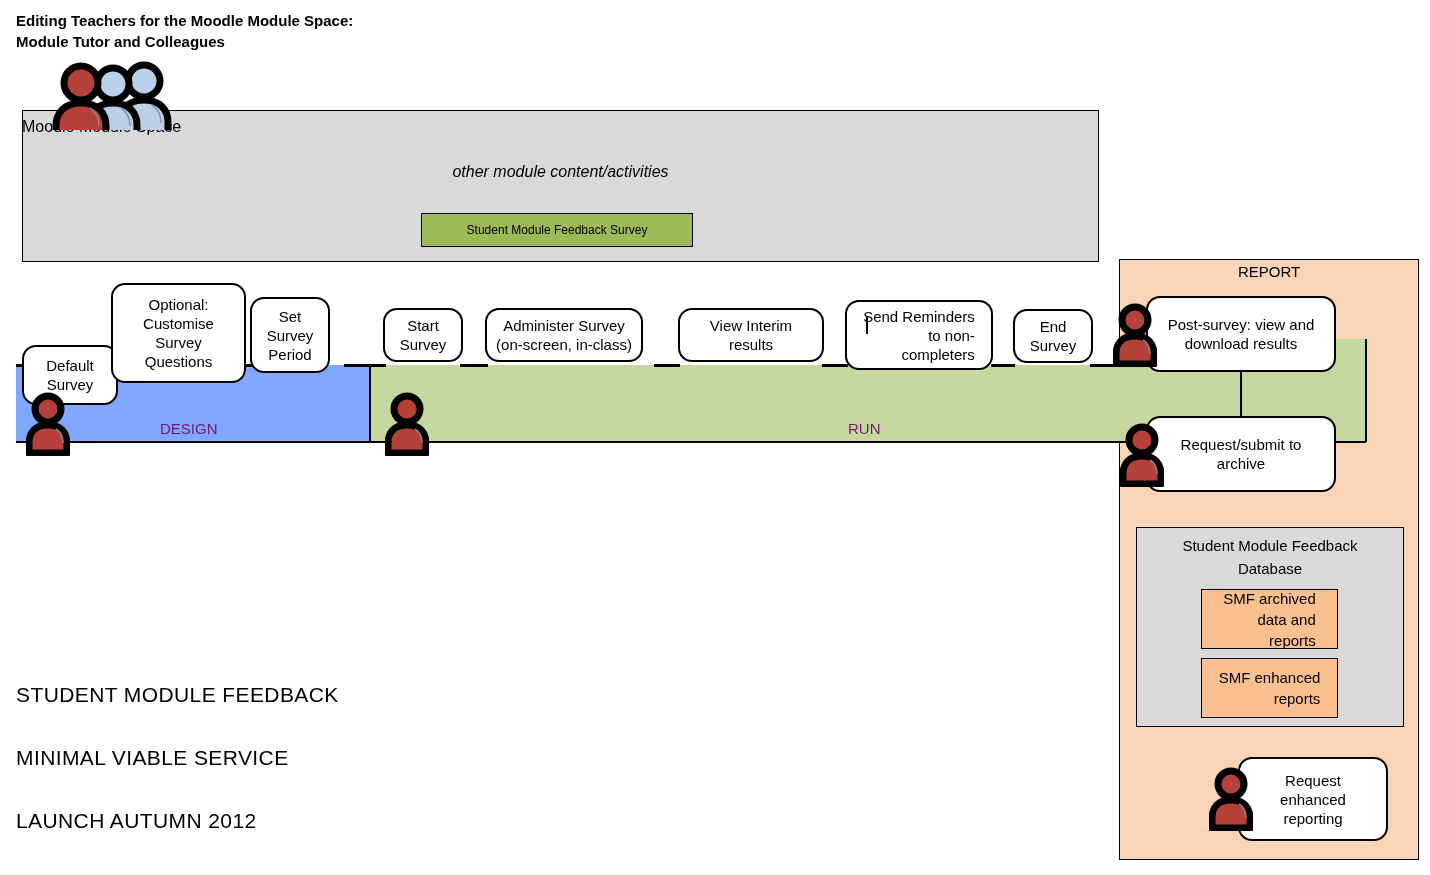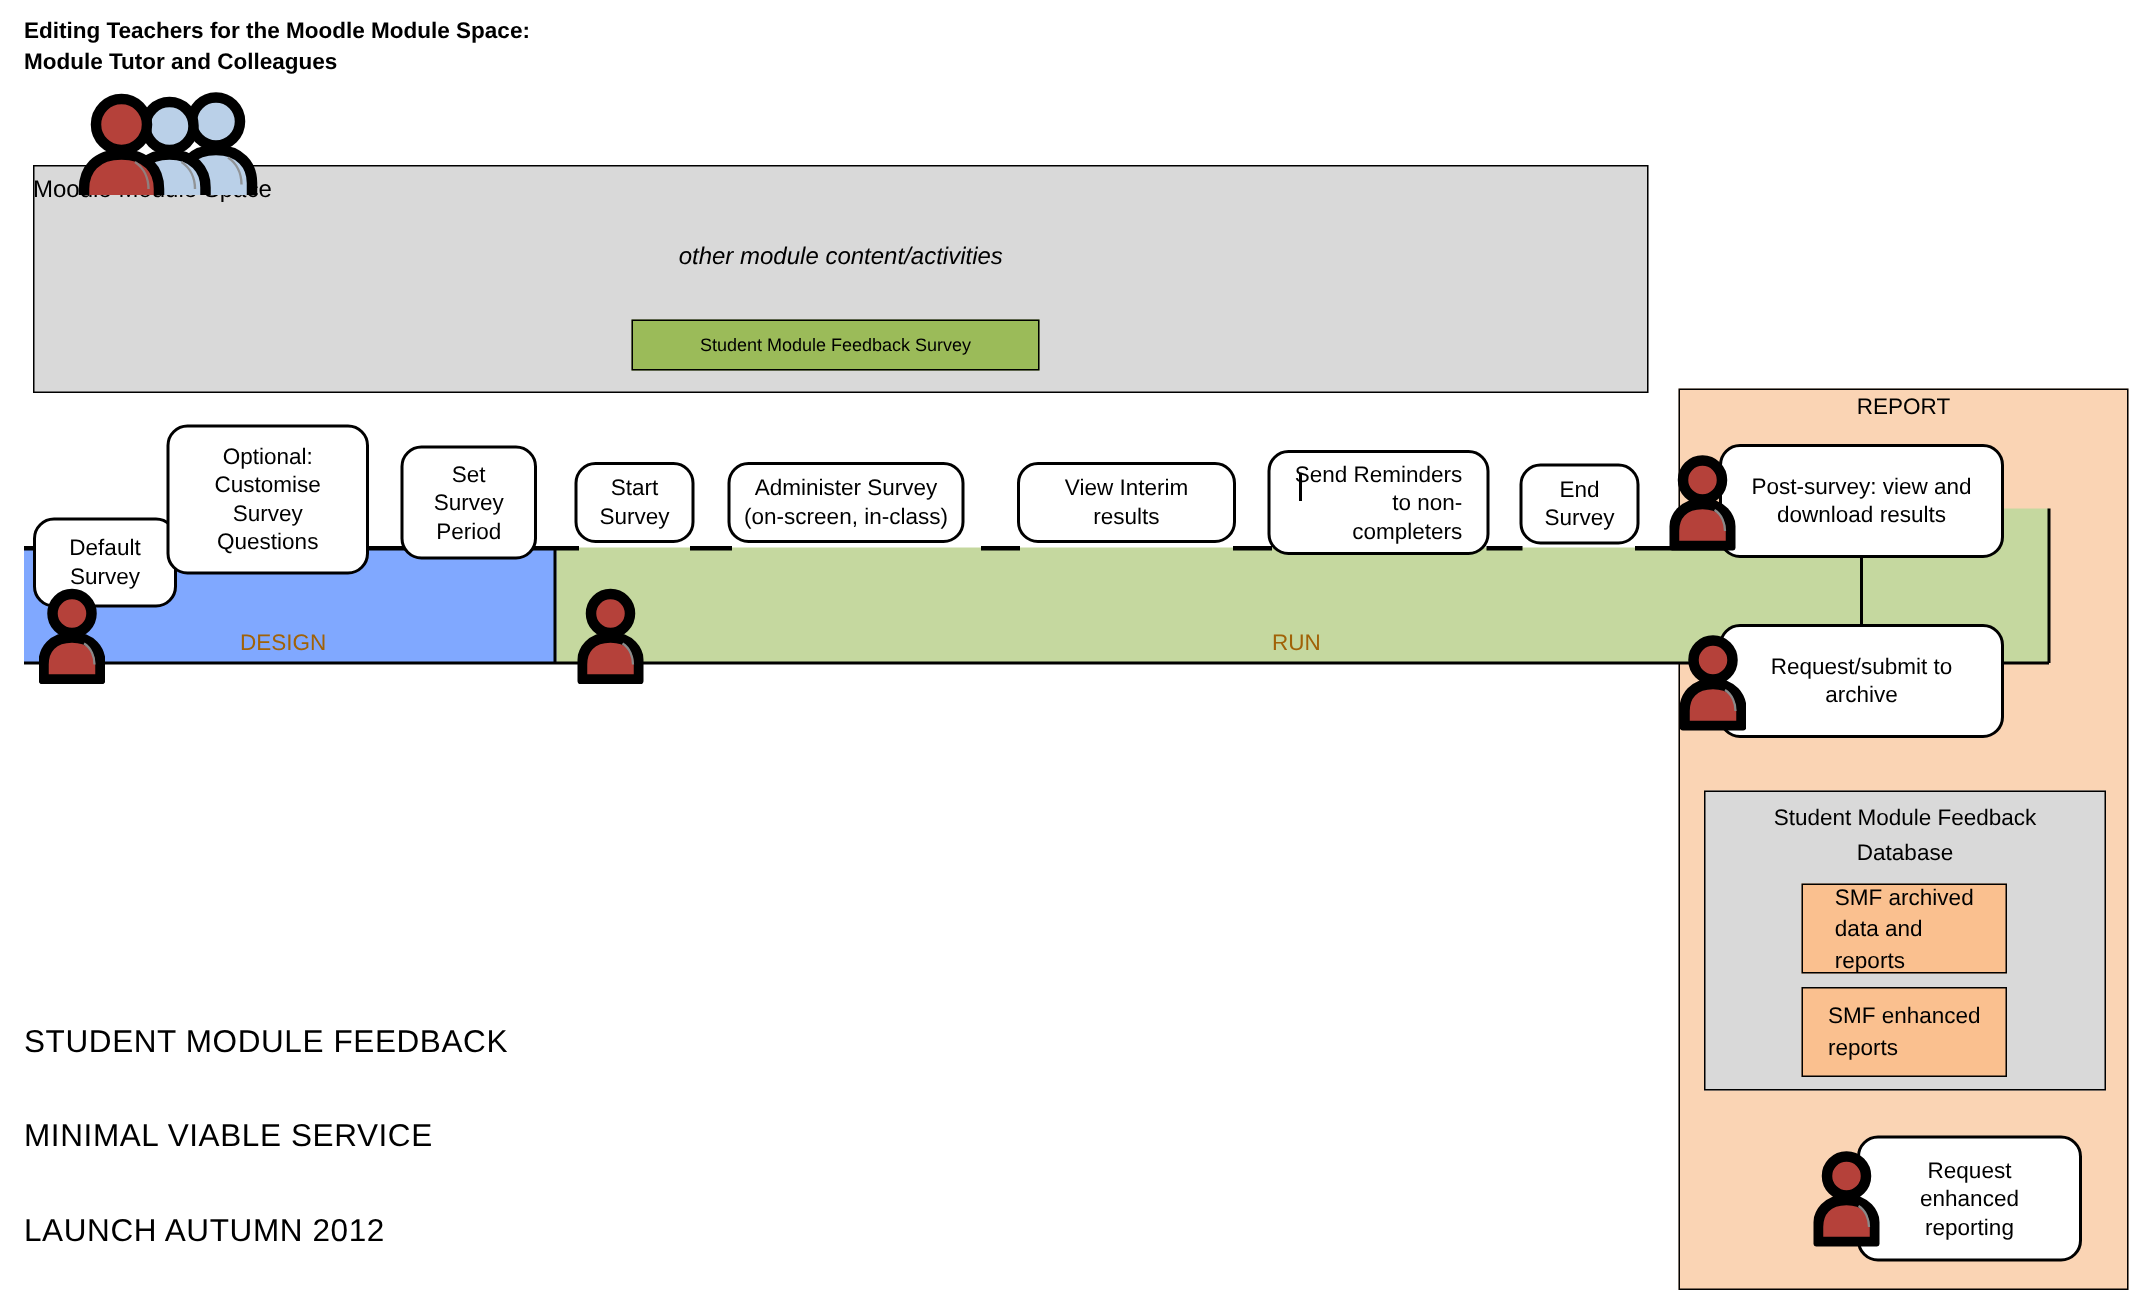--- a/index.html
+++ b/index.html
@@ -26,21 +26,21 @@
     top: 10px;
     font-size: 15px;
     line-height: 21px;
     white-space: pre-line;
     color: #000;
     font-weight: bold;
   }
   .band-label {
     position: absolute;
     font-size: 15px;
-    color: #a16207;
+    color: #701a75;
     white-space: nowrap;
   }
   #design-band-fill {
     position: absolute;
     left: 16px;
     top: 365px;
     width: 355px;
     height: 77px;
     background: #80A8FF;
   }
@@ -161,21 +161,21 @@
     white-space: pre-line;
   }
   .db-sub {
     position: absolute;
     background: #FAC08F;
     border: 1.5px solid #000;
     box-sizing: border-box;
     display: flex;
     align-items: center;
     justify-content: center;
-    text-align: left;
+    text-align: right;
     font-size: 15px;
     line-height: 21px;
     white-space: pre-line;
   }
   #db-sub-1 { left: 1201px; top: 589px; width: 137px; height: 60px; }
   #db-sub-2 { left: 1201px; top: 658px; width: 137px; height: 60px; }
 
   
   .statement {
     position: absolute;
@@ -233,21 +233,21 @@
   <div class="connector" style="left:866px; top:316px; width:1.5px; height:18px; z-index:7;"></div>
 
   <div class="connector" style="left:1240px; top:370px; width:2px; height:75px; z-index:5;"></div>
 
   <div class="pbox" style="left:22px; top:305px; width:96px; height:60px;margin-top:40px;">Default
 Survey</div>
   <div class="pbox" style="left:111px; top:283px; width:135px; height:100px;">Optional:
 Customise
 Survey
 Questions</div>
-  <div class="pbox" style="left:267px; top:297px; width:91px; height:76px;">Set
+  <div class="pbox" style="left:250px; top:297px; width:80px; height:76px;">Set
 Survey
 Period</div>
 
   <div class="pbox" style="left:383px; top:308px; width:80px; height:54px;">Start
 Survey</div>
   <div class="pbox" style="left:485px; top:308px; width:158px; height:54px;">Administer Survey
 (on-screen, in-class)</div>
   <div class="pbox" style="left:678px; top:308px; width:146px; height:54px;">View Interim
 results</div>
   <div class="pbox" style="left:845px; top:300px; width:148px; height:70px;text-align:right;">Send Reminders

